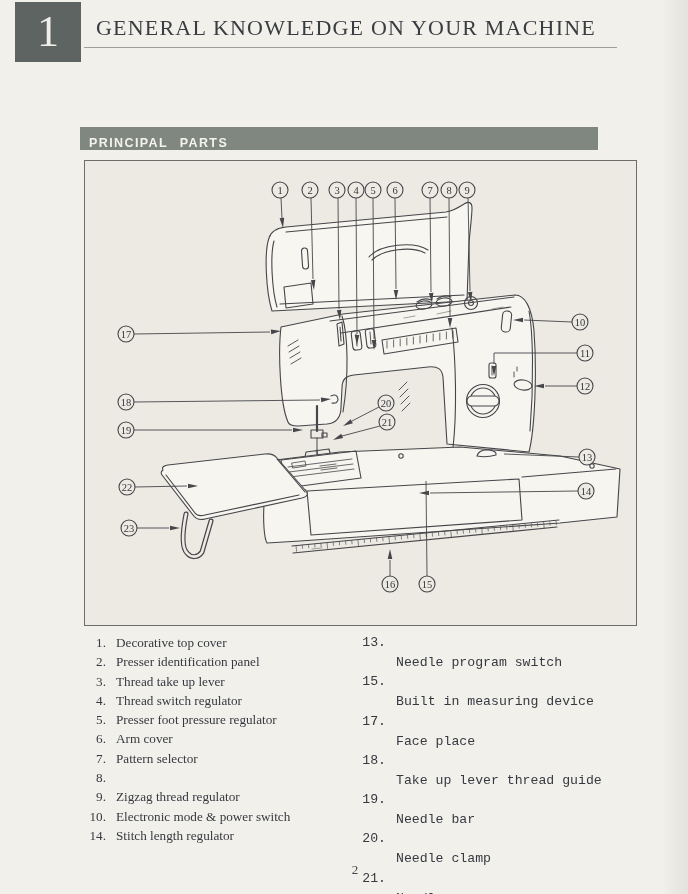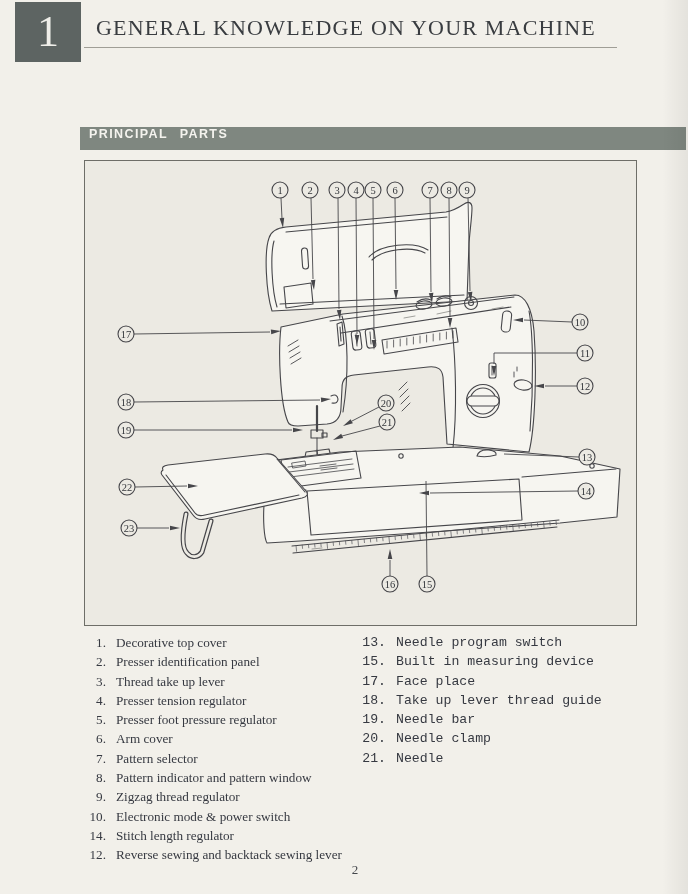--- a/index.html
+++ b/index.html
@@ -27,23 +27,23 @@
   .page-title{
     position:absolute;left:92px;top:11px;margin:4px;
     font-size:22px;font-weight:normal;letter-spacing:1.2px;
     color:#393C40;white-space:nowrap;
   }
   .title-rule{
     position:absolute;left:84px;top:47px;width:533px;height:1px;
     background:#A09E96;
   }
   .banner{
-    position:absolute;left:80px;top:127px;width:606px;height:23px;
+    position:absolute;left:80px;top:127px;width:518px;height:23px;
     background:#7F8780;
-    display:flex;align-items:flex-start;
+    display:flex;align-items:flex-end;
   }
   .banner span{
     font-family:"Liberation Sans", sans-serif;
     font-weight:bold;font-size:12.5px;color:#F4F3EE;
     letter-spacing:1.4px;word-spacing:7px;
     padding-left:9px;
   }
   .diagram-box{
     position:absolute;left:84px;top:160px;width:553px;height:466px;
     background:#ECEAE3;
@@ -57,21 +57,21 @@
   }
   .parts-list.left{left:82px;width:286px;}
   .parts-list.right{left:362px;width:290px;font-family:Liberation Mono, monospace;}
   .parts-list .row{display:flex;}
   .parts-list .num{
     flex:0 0 24px;text-align:right;padding-right:0;
   }
   .parts-list .label{
     flex:0 1 auto;padding-left:10px;
   }
-  .parts-list.right .label{max-width:250px;}
+  .parts-list.right .label{max-width:250px;margin-top:20px;}
   .page-num{
     position:absolute;left:0;top:862px;width:710px;text-align:center;
     font-size:13px;color:#44474c;
   }
 </style>
 </head>
 <body>
 
 <div class="page">
 
@@ -307,62 +307,57 @@
         <span class="label">Presser identification panel</span>
       </div>
 
       <div class="row">
         <span class="num">3.</span>
         <span class="label">Thread take up lever</span>
       </div>
 
       <div class="row">
         <span class="num">4.</span>
-        <span class="label">Presser tension regulator</span>
+        <span class="label">Thread switch regulator</span>
       </div>
 
       <div class="row">
         <span class="num">5.</span>
         <span class="label">Presser foot pressure regulator</span>
       </div>
 
       <div class="row">
         <span class="num">6.</span>
         <span class="label">Arm cover</span>
       </div>
 
       <div class="row">
         <span class="num">7.</span>
         <span class="label">Pattern selector</span>
       </div>
 
       <div class="row">
         <span class="num">8.</span>
-        <span class="label">Pattern indicator and pattern window</span>
       </div>
 
       <div class="row">
         <span class="num">9.</span>
         <span class="label">Zigzag thread regulator</span>
       </div>
 
       <div class="row">
         <span class="num">10.</span>
         <span class="label">Electronic mode &amp; power switch</span>
       </div>
 
       <div class="row">
         <span class="num">14.</span>
         <span class="label">Stitch length regulator</span>
       </div>
 
-      <div class="row">
-        <span class="num">12.</span>
-        <span class="label">Reverse sewing and backtack sewing lever</span>
-      </div>
 
   </div>
 
   <div class="parts-list right">
 
       <div class="row">
         <span class="num">13.</span>
         <span class="label">Needle program switch</span>
       </div>
 

